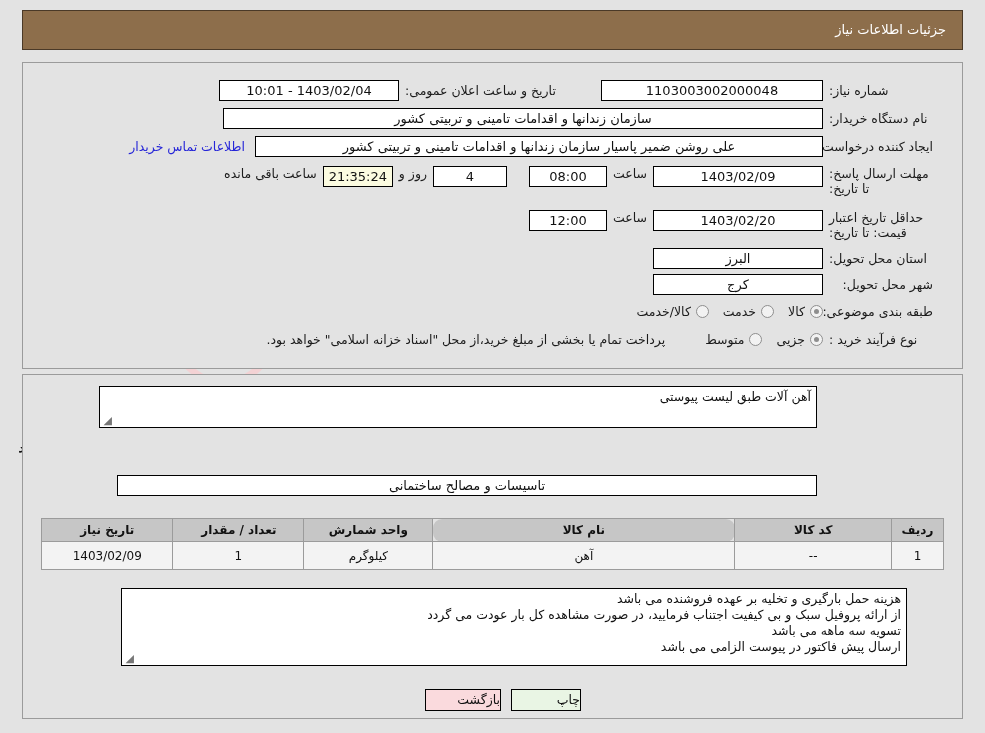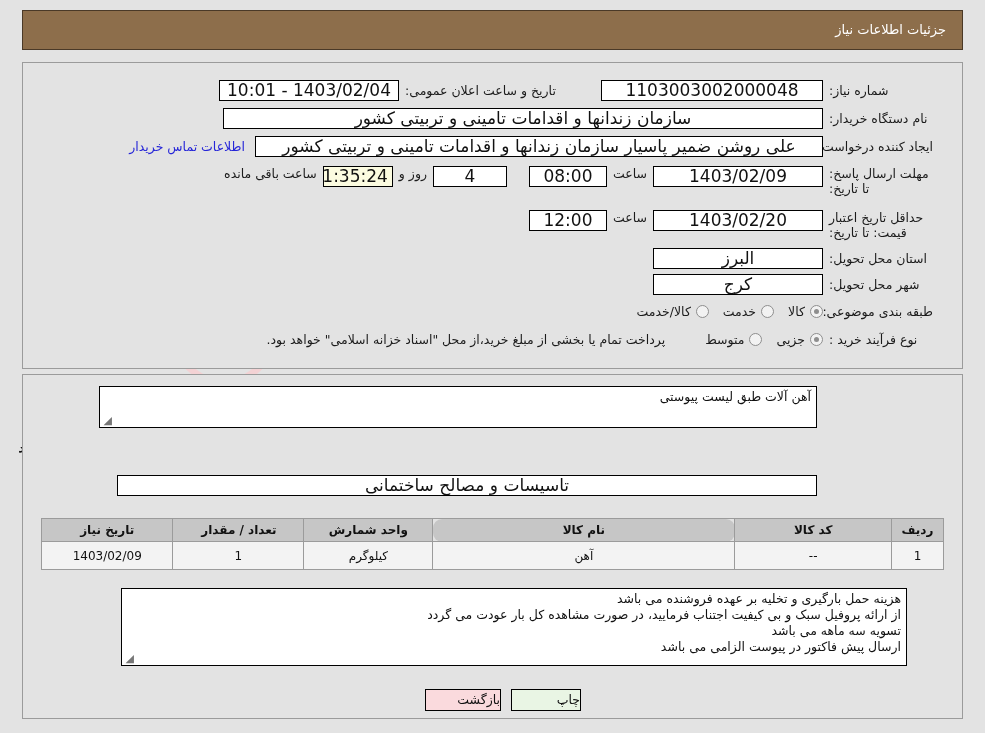--- a/index.html
+++ b/index.html
@@ -91,21 +91,21 @@
     direction: rtl;
   }
   .lbl.two {
     line-height: 15px;
     white-space: normal;
   }
   .fld {
     background: #ffffff;
     border: 1px solid #000000;
     box-sizing: border-box;
-    font-size: 17px;
+    font-size: 13px;
     color: #111111;
     height: 21px;
     line-height: 19px;
     padding: 0 4px;
     overflow: hidden;
     text-overflow: clip;
     white-space: nowrap;
   }
   .fld.center { text-align: center; }
   .fld.rightt { text-align: center; }
@@ -289,21 +289,21 @@
     <div class="mini-lbl">ساعت</div>
     <div class="fld center" style="width:78px;">12:00</div>
   </div>
 
   <div class="row" style="top:248px; right:52px; z-index:3;">
     <div class="lbl" style="width:104px;">استان محل تحویل:</div>
     <div class="fld rightt" style="width:170px;">البرز</div>
   </div>
 
   <div class="row" style="top:274px; right:52px; z-index:3;">
-    <div class="lbl" style="width:104px;">شهر محل تحویل:</div>
+    <div class="lbl" style="width:104px;text-align:right;">شهر محل تحویل:</div>
     <div class="fld rightt" style="width:170px;">کرج</div>
   </div>
 
   <div class="row" style="top:304px; right:52px; z-index:3;">
     <div class="lbl" style="width:104px;">طبقه بندی موضوعی:</div>
     <div class="radio-wrap">
       <span class="radio on"></span>
       <span class="radio-lbl">کالا</span>
     </div>
     <div class="radio-wrap">

